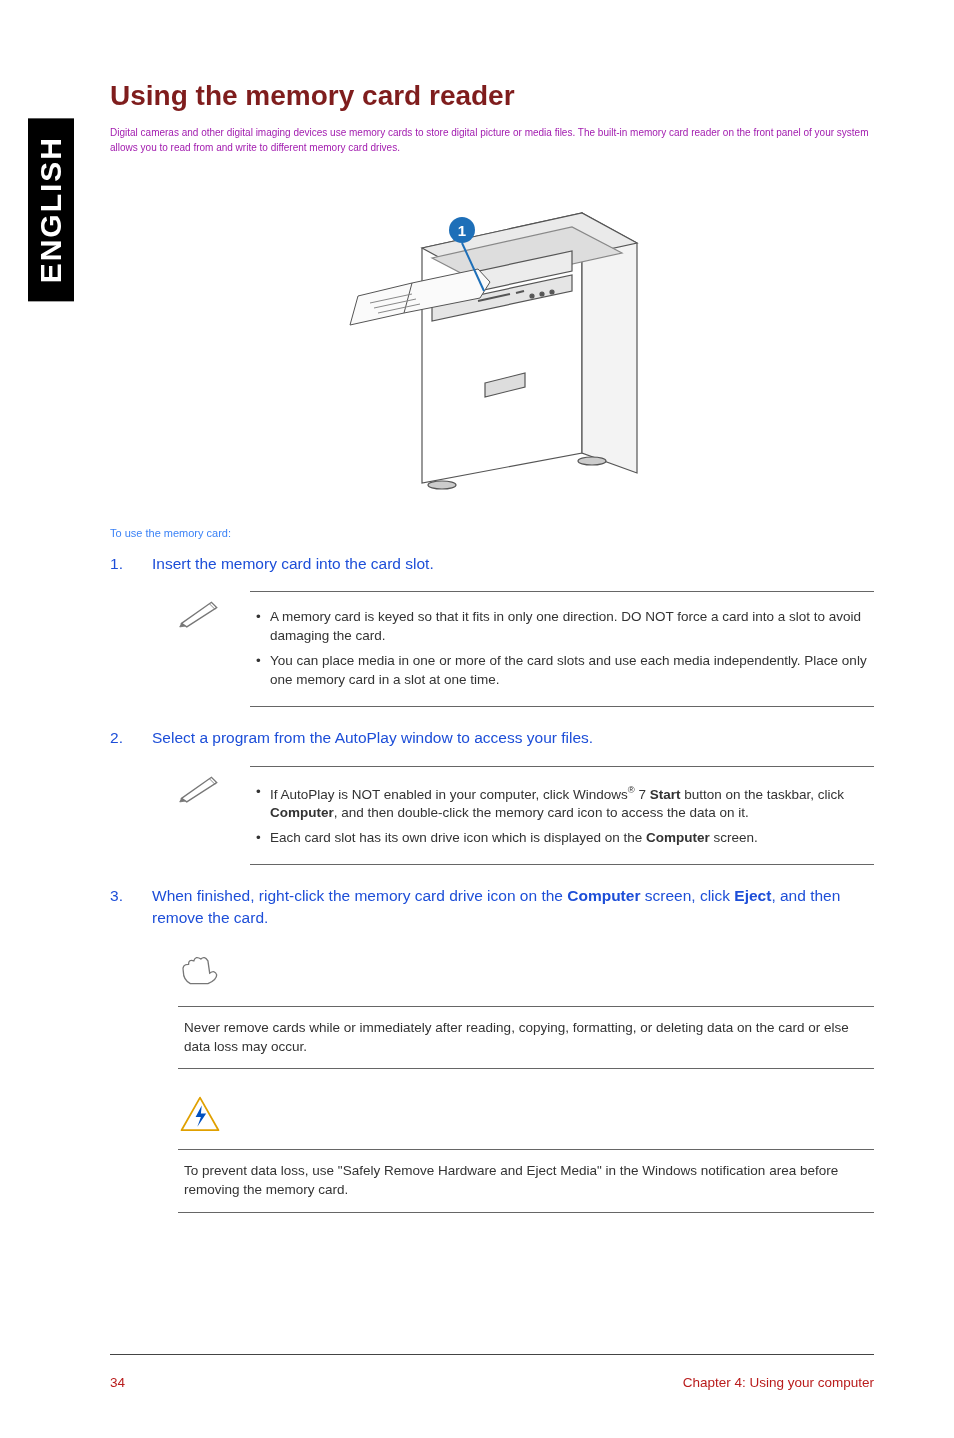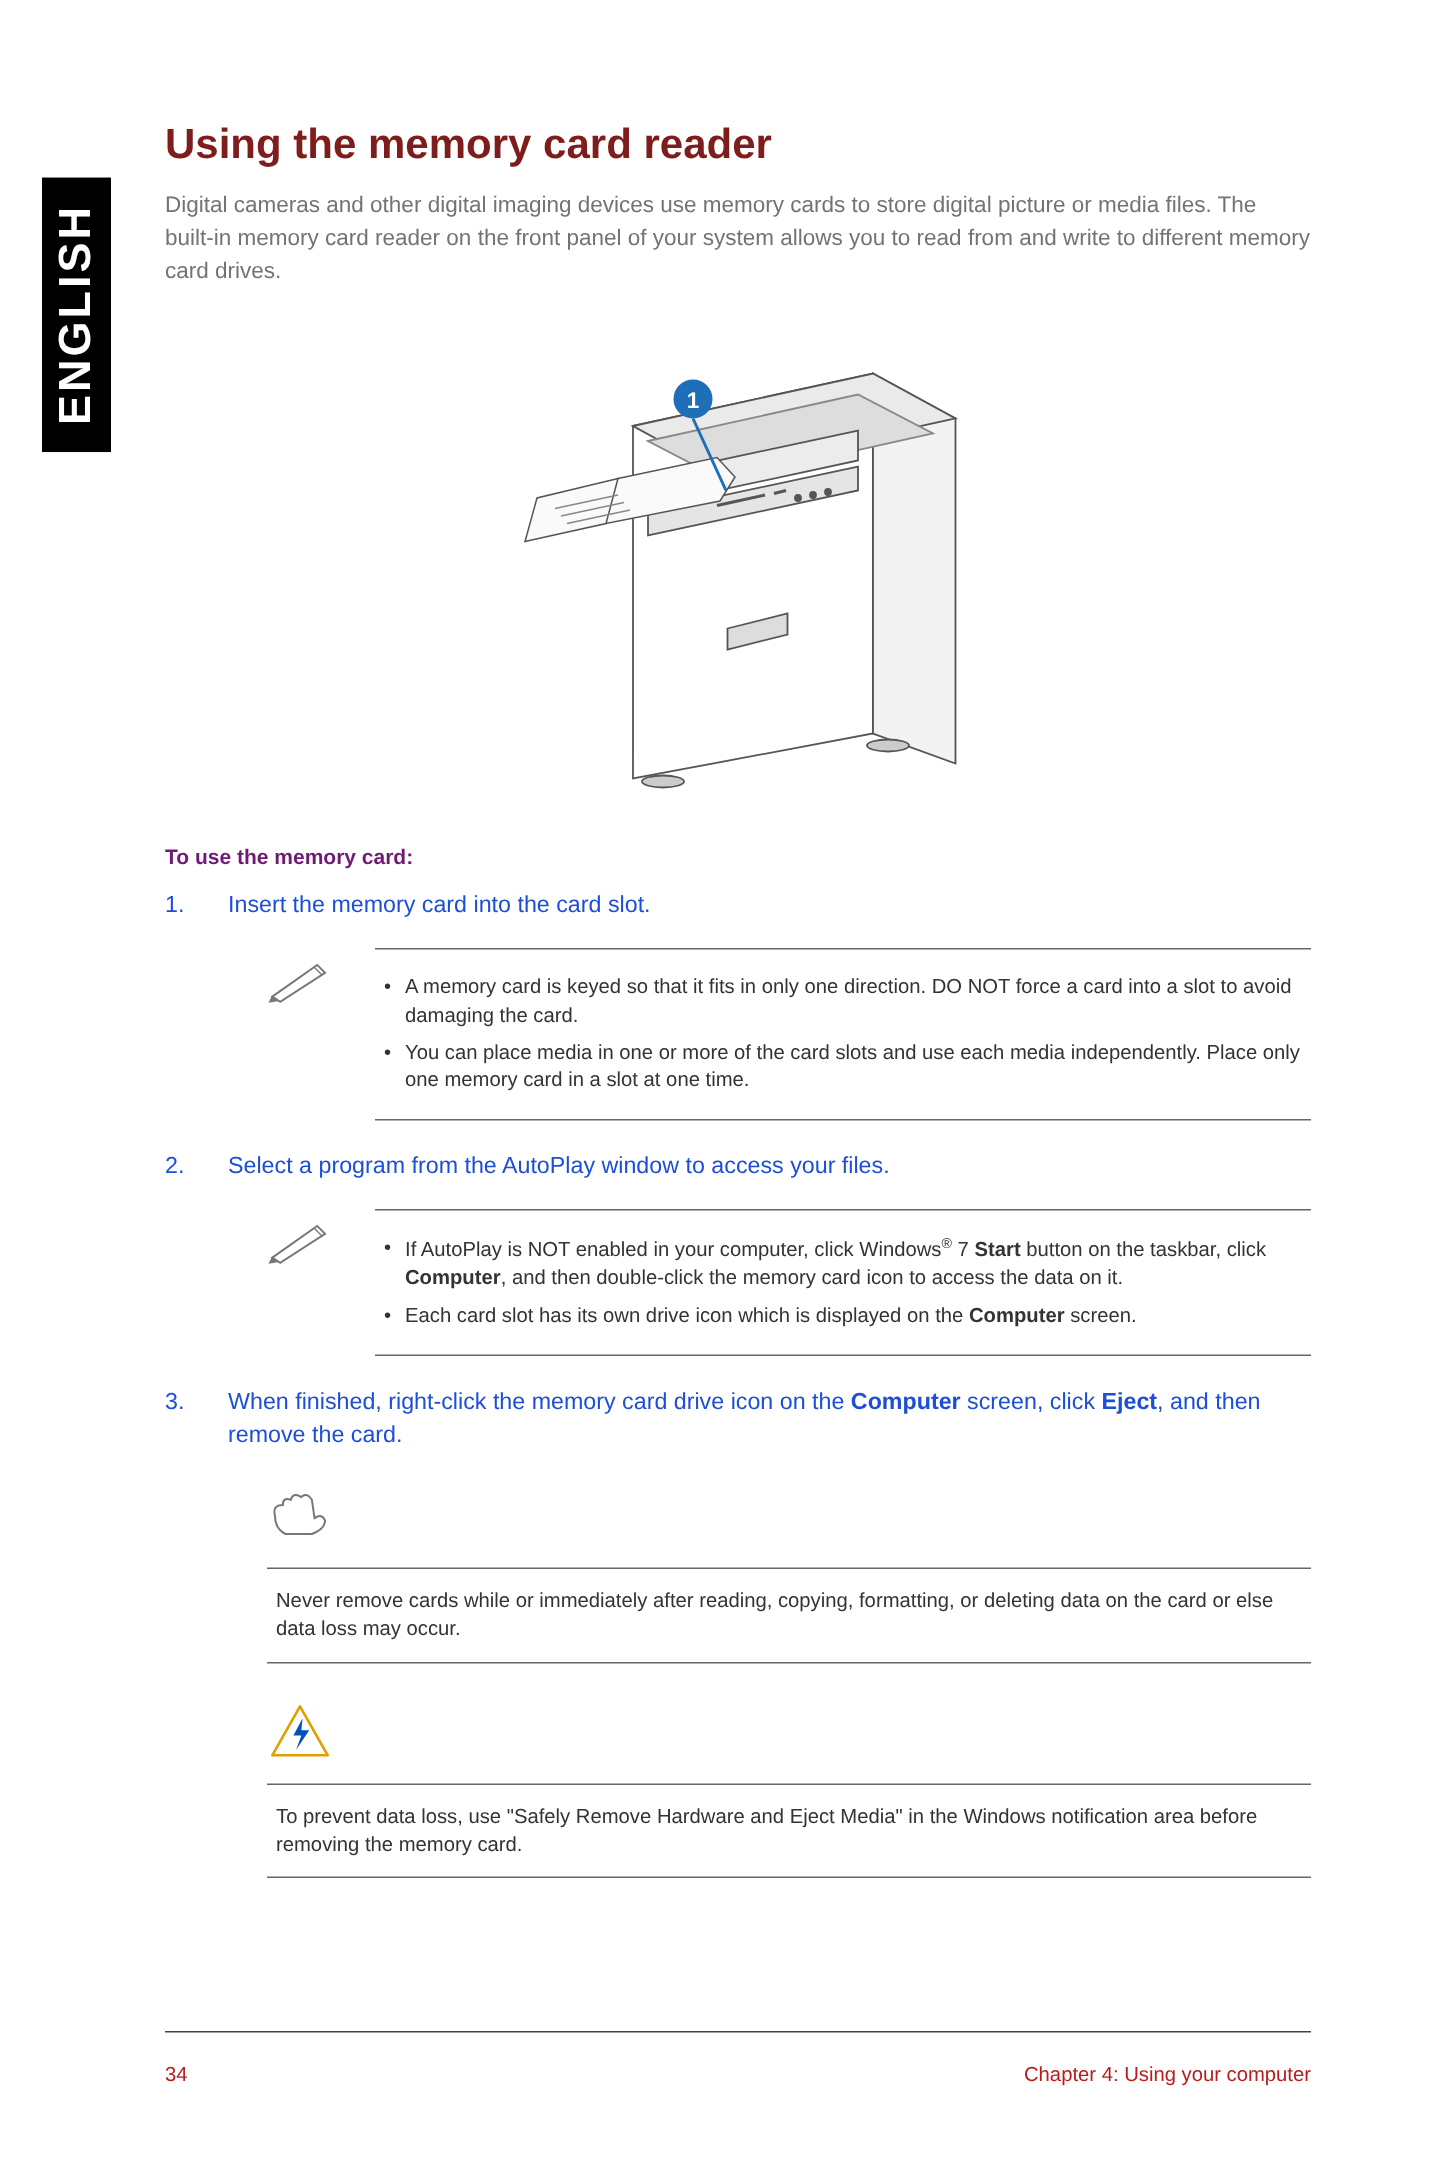--- a/index.html
+++ b/index.html
@@ -31,37 +31,37 @@
     letter-spacing: 2px;
     transform: rotate(180deg);
   }
   h1 {
     font-size: 28px;
     font-weight: bold;
     color: #7f1d1d;
     margin-bottom: 14px;
   }
   .intro {
-    font-size: 15px;
+    font-size: 10px;
     line-height: 1.45;
     margin-bottom: 18px;
-    color: #737373;
+    color: #a21caf;
   }
   .figure {
     width: 520px;
     height: 330px;
     margin: 0 auto 24px auto;
     position: relative;
   }
   .figure svg { width: 100%; height: 100%; }
   .subhead {
-    font-weight: bold;
-    font-size: 14px;
+    font-weight: normal;
+    font-size: 11px;
     margin-bottom: 14px;
-    color: #701a75;
+    color: #3b82f6;
   }
   ol.steps {
     list-style: none;
     counter-reset: step;
   }
   ol.steps > li {
     counter-increment: step;
     font-size: 15.5px;
     line-height: 1.45;
     margin-bottom: 16px;

